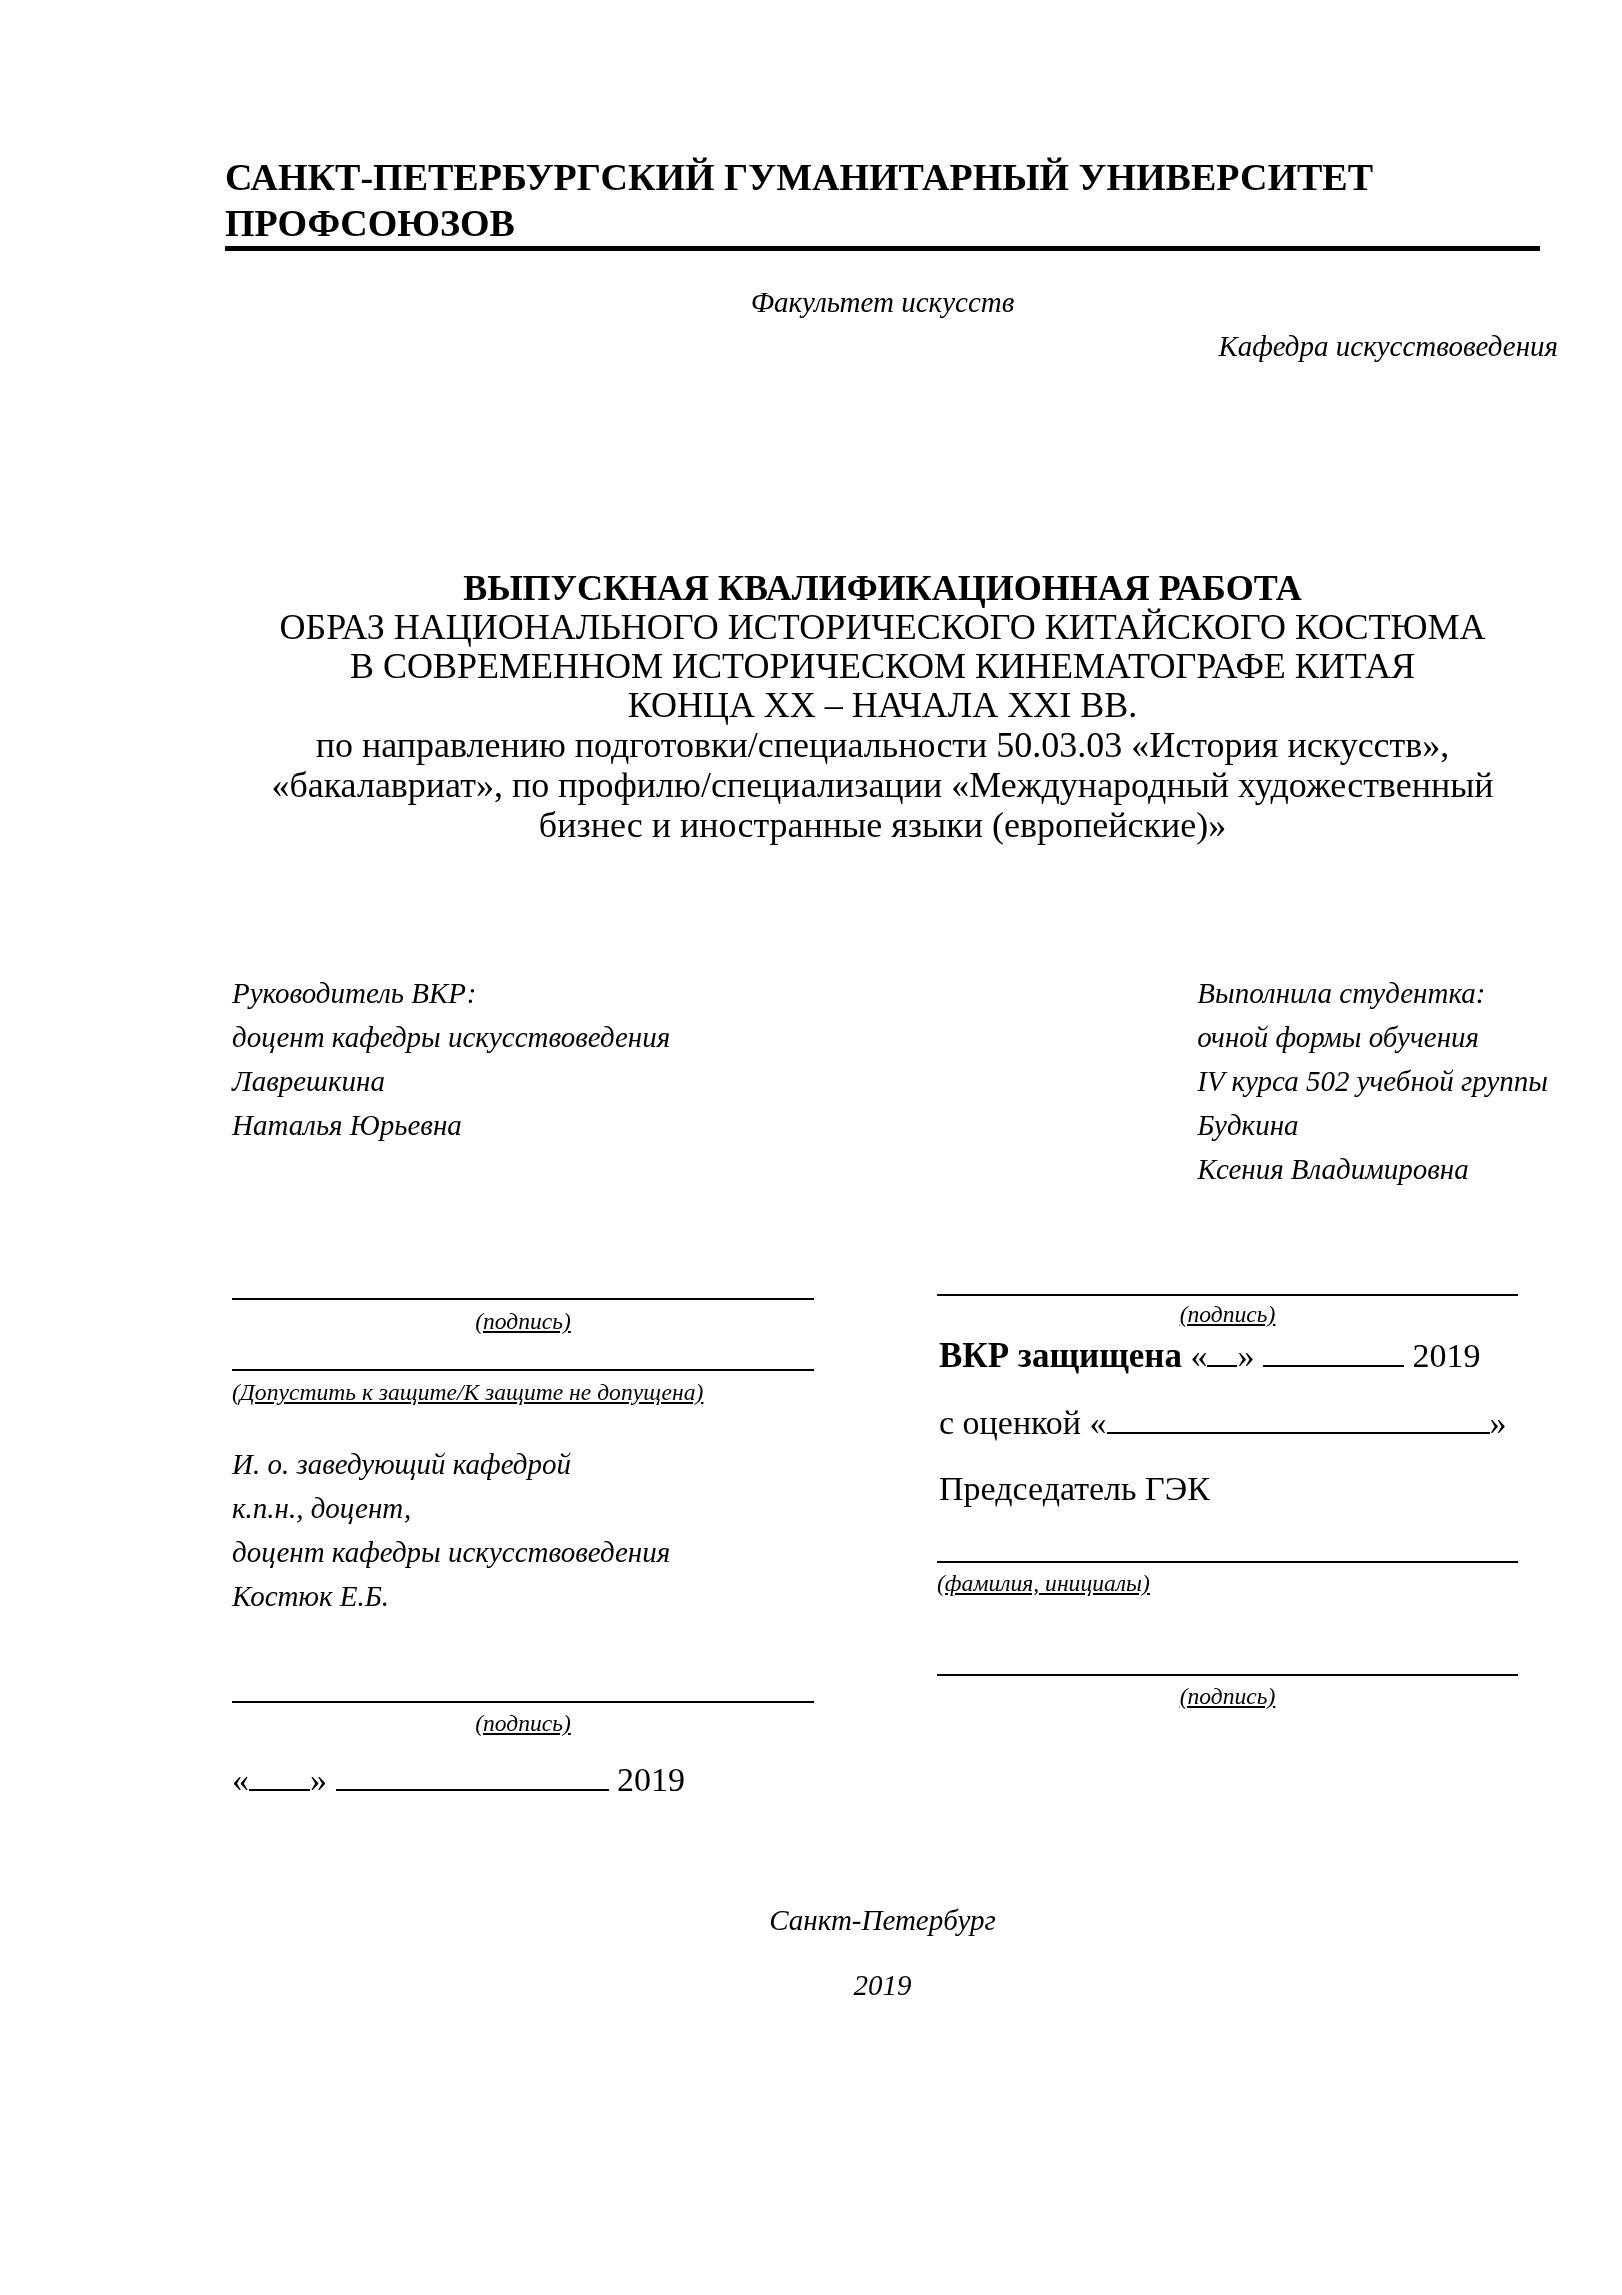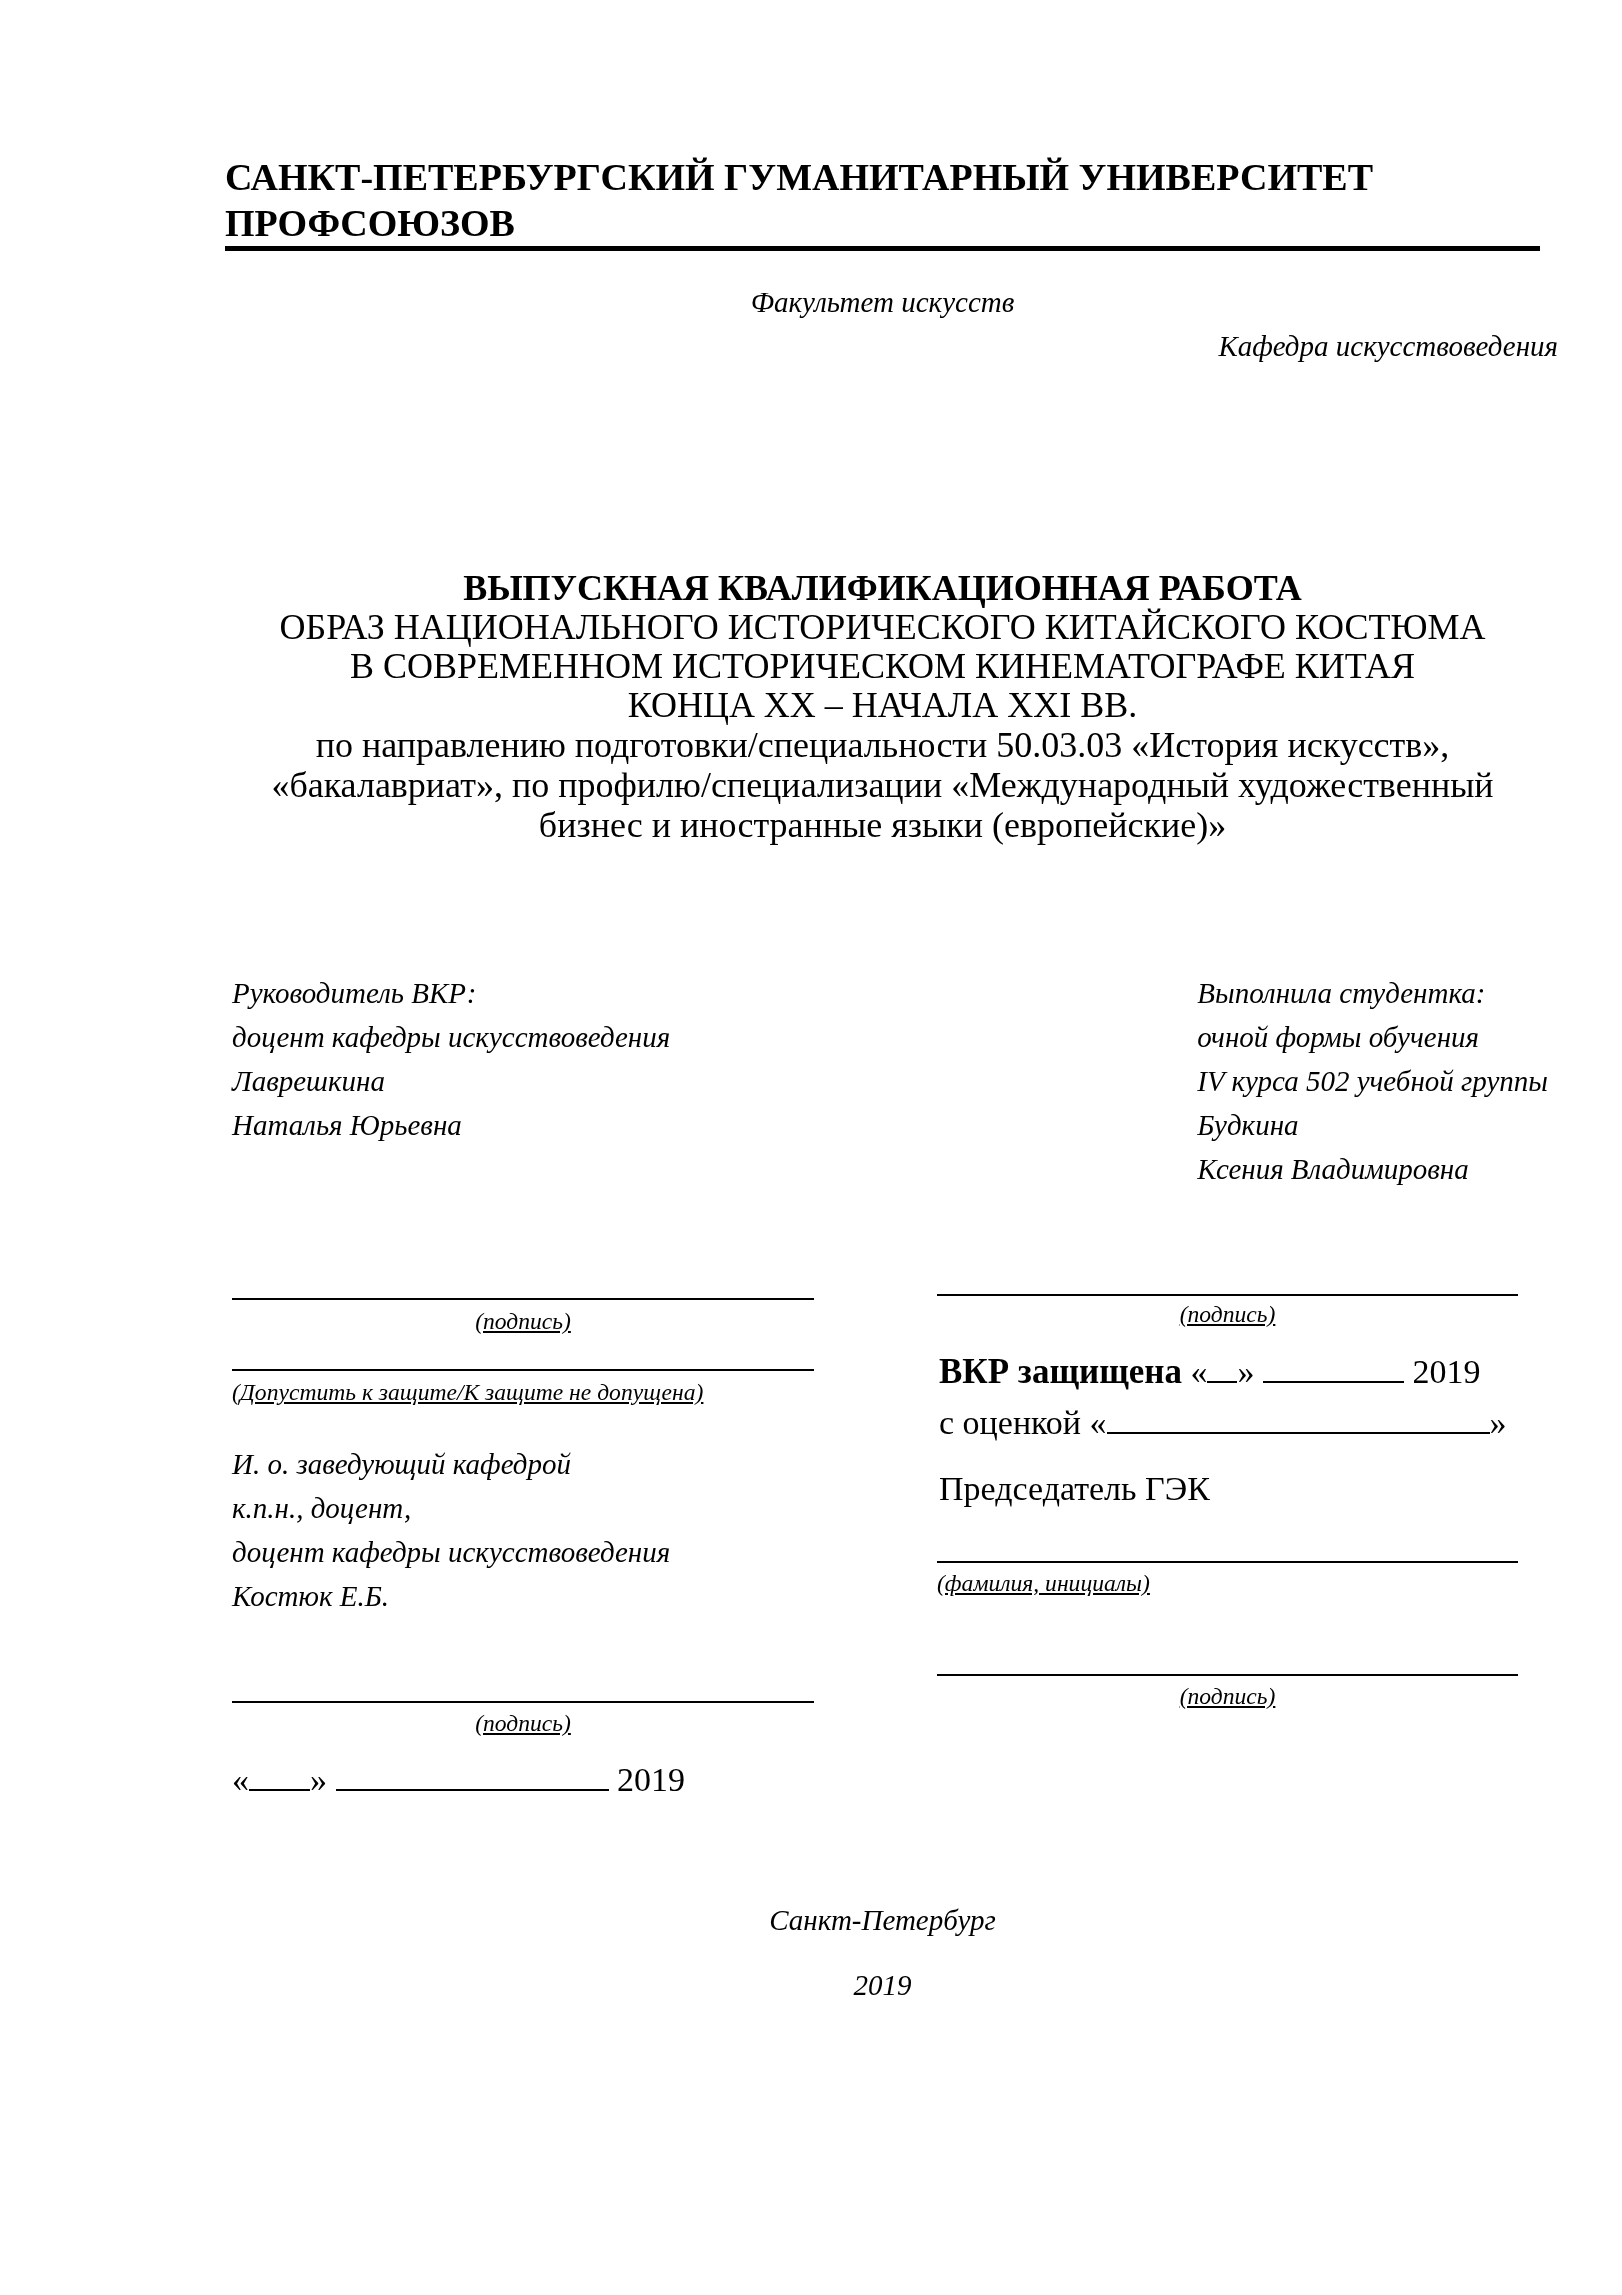--- a/index.html
+++ b/index.html
@@ -86,21 +86,21 @@
 
 <div class="abs t42" style="left:232px; top:1759px;">
   <span>«</span><span class="blank" style="width:61px;"></span><span>»</span>
   <span class="blank" style="width:273px;"></span>
   <span>2019</span>
 </div>
 
 <div class="sigline" style="left:937px; width:581px; top:1294px;"></div>
 <div class="cap it abs" style="left:937px; width:581px; top:1301px; text-align:center;">(подпись)</div>
 
-<div class="abs t42" style="left:939px; top:1335px;margin-top:16px;">
+<div class="abs t42" style="left:939px; top:1335px;">
   <span class="bold" style="font-size:35px;">ВКР защищена</span>
   <span>«</span><span class="blank" style="width:30px;"></span><span>»</span>
   <span class="blank" style="width:141px;"></span>
   <span>2019</span>
 </div>
 
 <div class="abs t42" style="left:939px; top:1402px;">
   <span>с оценкой «</span><span class="blank" style="width:383px;"></span><span>»</span>
 </div>
 

